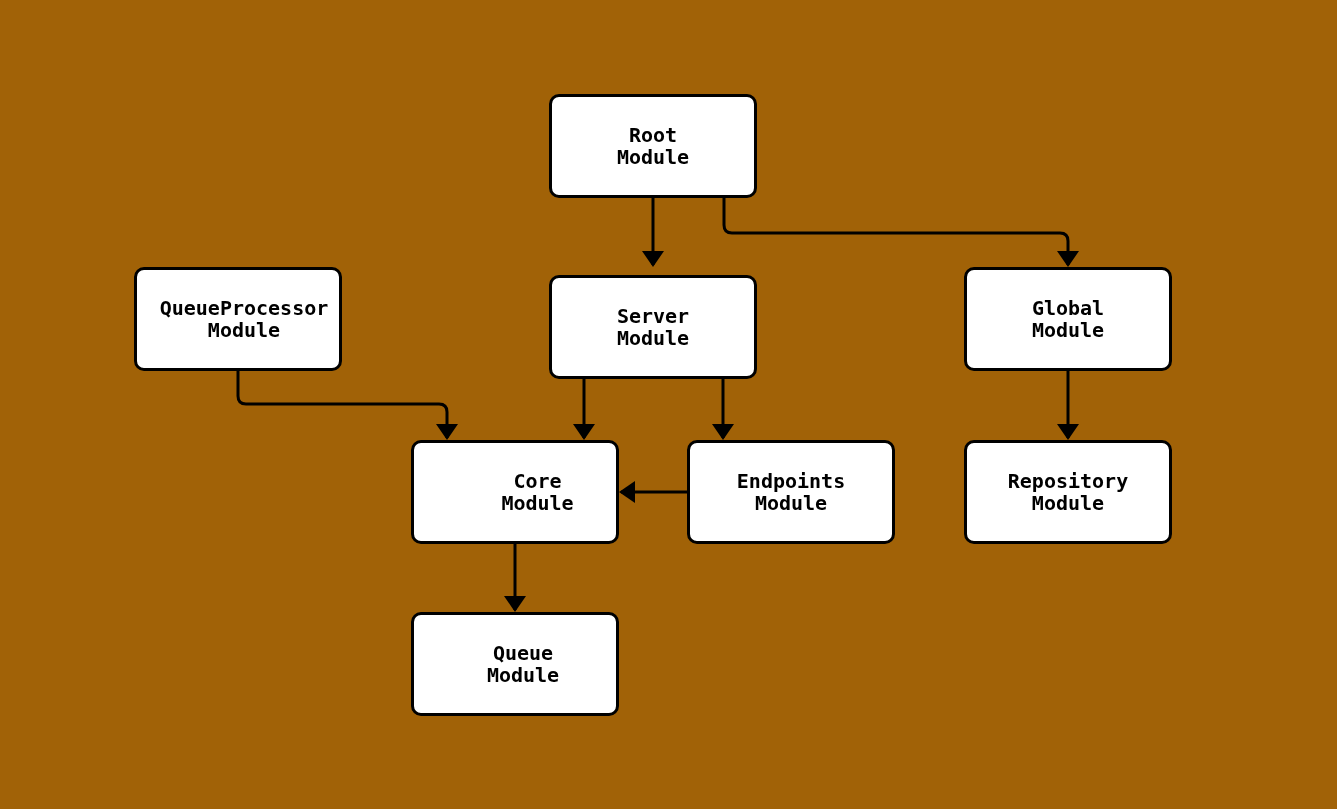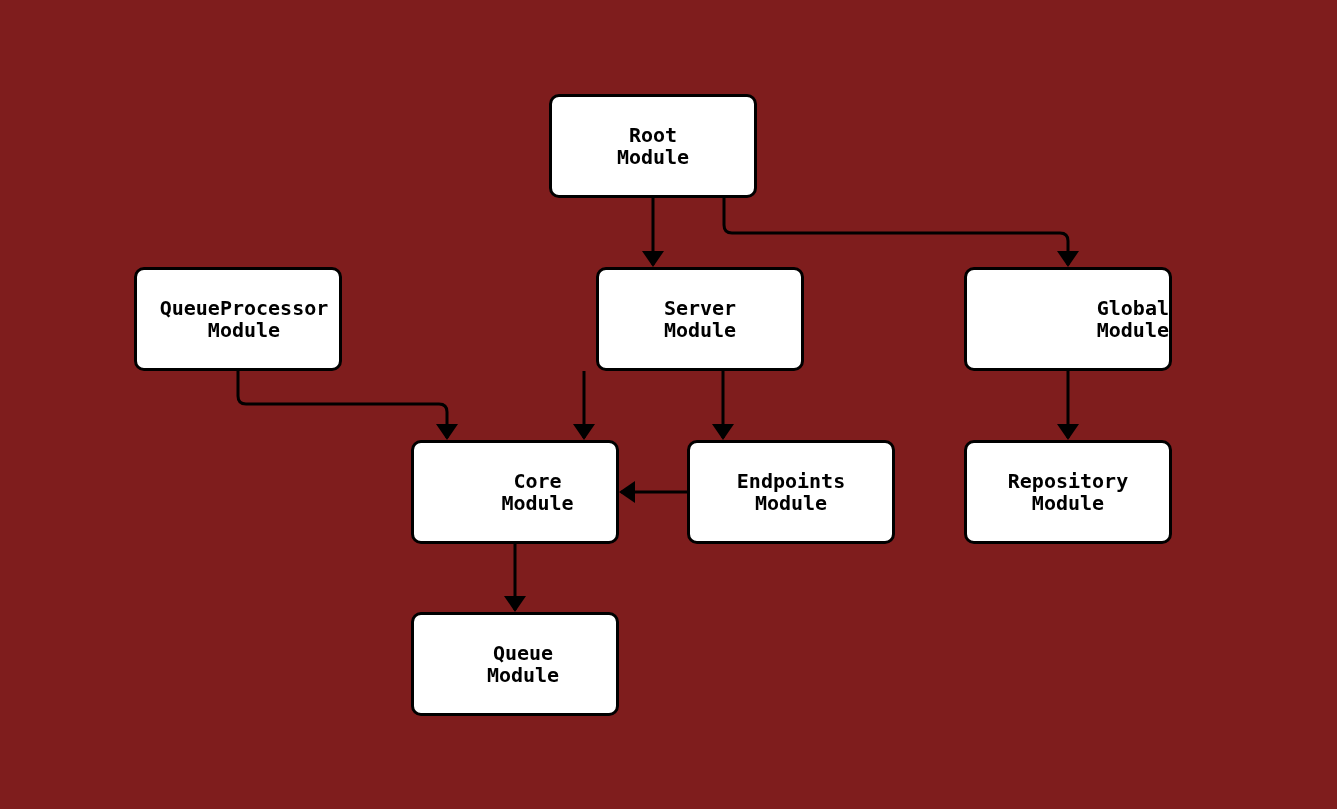--- a/index.html
+++ b/index.html
@@ -4,21 +4,21 @@
 <style>
   html, body {
     margin: 0;
     padding: 0;
     background: #ffffff;
   }
   .canvas {
     position: relative;
     width: 1337px;
     height: 809px;
-    background: #7f1d1d;
+    background: #a16207;
     overflow: hidden;
     font-family: "DejaVu Sans Mono", "Liberation Mono", monospace;
   }
   .edges-layer {
     position: absolute;
     left: 0;
     top: 0;
     width: 1337px;
     height: 809px;
   }
@@ -99,26 +99,26 @@
       <path d="M1068,371 L1068,438"></path>
       <polygon points="1057,424 1079,424 1068,440"></polygon>
     </g>
   </svg>
 
   <div class="node" style="left:549px; top:94px;">
     <span class="node-label">Root
 Module</span>
   </div>
 
-  <div class="node" style="left:549px; top:267px;margin-left:47px;">
+  <div class="node" style="left:549px; top:275px;">
     <span class="node-label">Server
 Module</span>
   </div>
 
-  <div class="node" style="left:964px; top:267px;justify-content:flex-end;">
+  <div class="node" style="left:964px; top:267px;">
     <span class="node-label">Global
 Module</span>
   </div>
 
   <div class="node" style="left:134px; top:267px;padding-left:12px;">
     <span class="node-label">QueueProcessor
 Module</span>
   </div>
 
   <div class="node" style="left:411px; top:440px;padding-left:45px;">

